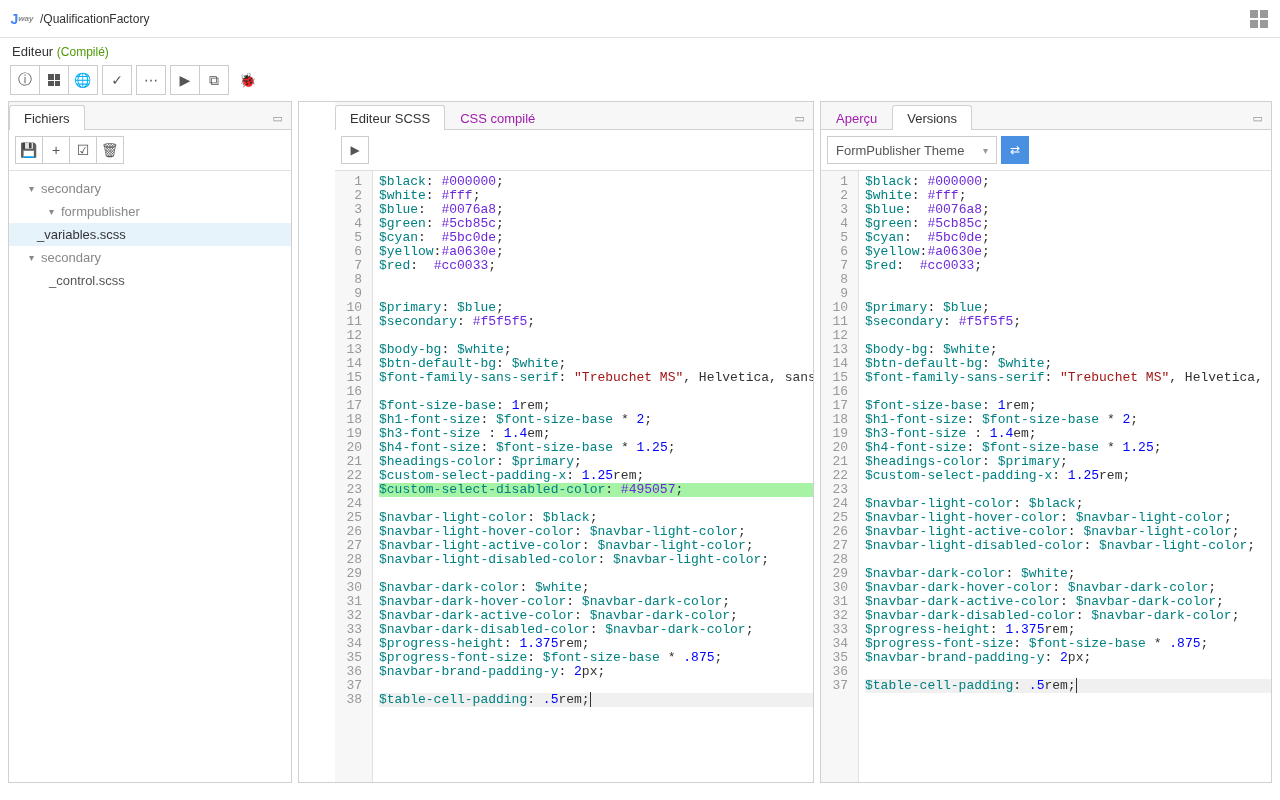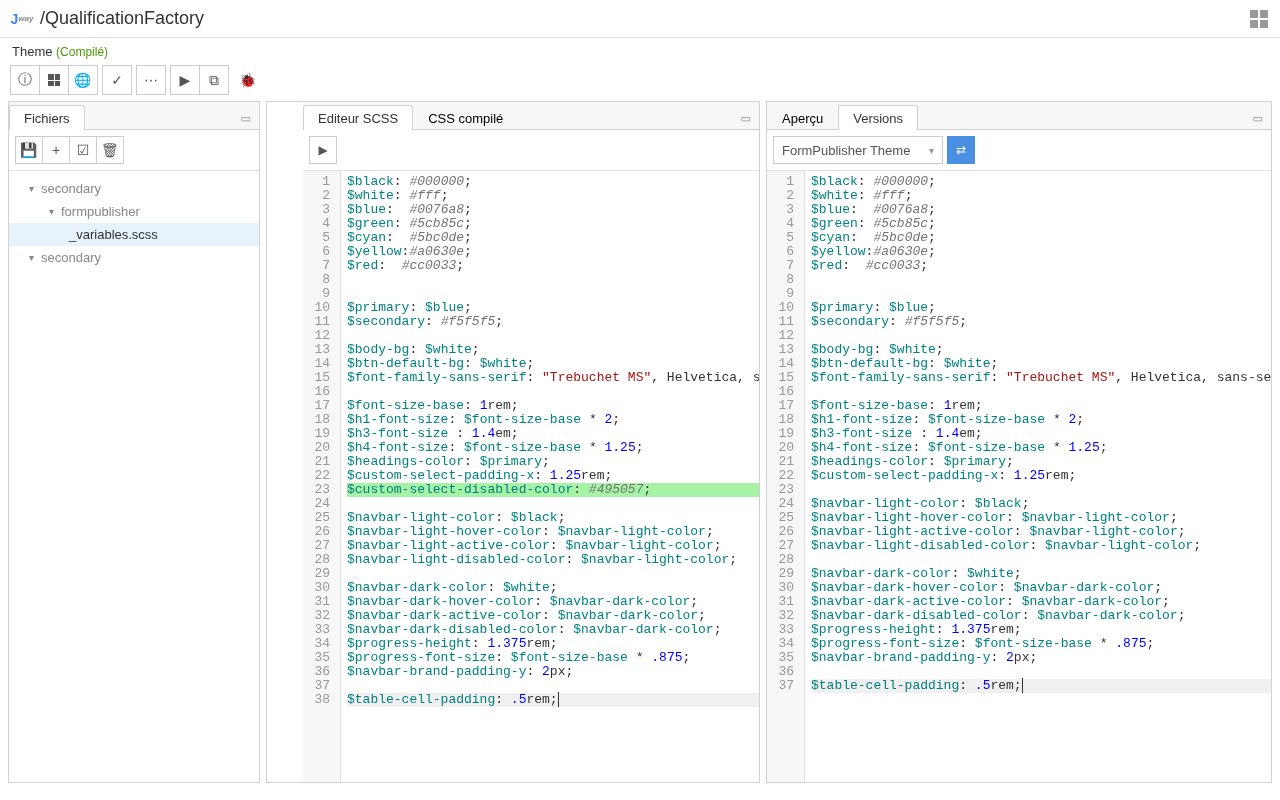--- a/index.html
+++ b/index.html
@@ -1,72 +1,72 @@
 <!DOCTYPE html>
 <html><head>
 <meta charset="utf-8">
 <style>
 * { box-sizing: border-box; margin: 0; padding: 0; }
 body { font-family: -apple-system, BlinkMacSystemFont, "Segoe UI", Arial, sans-serif; font-size: 13px; color: #333; background: #fff; overflow: hidden; }
 
 .header { display: flex; align-items: center; padding: 8px 12px; border-bottom: 1px solid #e0e0e0; height: 38px; }
 .logo { width: 20px; height: 20px; display: flex; align-items: center; justify-content: center; color: #4285f4; font-weight: bold; font-size: 14px; margin-right: 8px; }
 .logo sub { font-size: 8px; color: #888; font-style: italic; }
-.breadcrumb { font-size: 18px; color: #333; }
+.breadcrumb { font-size: 12px; color: #333; }
 .apps-icon { margin-left: auto; width: 18px; height: 18px; display: grid; grid-template-columns: 1fr 1fr; grid-template-rows: 1fr 1fr; gap: 2px; cursor: pointer; }
 .apps-icon div { background: #999; }
 
 .subheader { padding: 6px 12px 0; font-size: 13px; }
 .subheader .compiled { color: #4e9a06; font-size: 12px; }
 
 .toolbar { padding: 6px 10px; display: flex; gap: 4px; }
 .tb-group { display: flex; }
 .tb-btn { width: 30px; height: 30px; border: 1px solid #ccc; background: #fff; display: flex; align-items: center; justify-content: center; cursor: pointer; font-size: 14px; color: #555; }
 .tb-btn:not(:first-child) { margin-left: -1px; }
 
 .main { display: flex; height: calc(100vh - 110px); padding: 0 8px 8px; gap: 6px; }
 
 .panel { display: flex; flex-direction: column; border: 1px solid #d0d0d0; background: #fff; }
-.panel-left { width: 252px; flex-shrink: 0; }
+.panel-left { width: 284px; flex-shrink: 0; }
 .panel-mid { flex: 1; min-width: 0; padding-left: 36px; }
-.panel-right { width: 506px; flex-shrink: 0; }
+.panel-right { width: 452px; flex-shrink: 0; }
 
 .tabs { display: flex; background: #f7f7f7; border-bottom: 1px solid #d0d0d0; height: 28px; align-items: end; }
-.tab { padding: 5px 14px 4px; font-size: 13px; color: #000000; cursor: pointer; border: 1px solid transparent; border-bottom: none; position: relative; top: 1px; }
+.tab { padding: 5px 14px 4px; font-size: 13px; color: #a21caf; cursor: pointer; border: 1px solid transparent; border-bottom: none; position: relative; top: 1px; }
 .tab.active { background: #fff; border-color: #d0d0d0; color: #333; border-radius: 3px 3px 0 0; }
 .tab-close { margin-left: auto; padding: 4px 8px; color: #999; cursor: pointer; font-size: 11px; }
 
 .file-toolbar { padding: 6px; display: flex; gap: 0; border-bottom: 1px solid #e0e0e0; }
 .file-btn { width: 28px; height: 28px; border: 1px solid #ccc; background: #fff; display: flex; align-items: center; justify-content: center; cursor: pointer; color: #555; font-size: 14px; }
 .file-btn:not(:first-child) { margin-left: -1px; }
 
 .tree { padding: 6px 0; overflow-y: auto; flex: 1; }
 .tree-item { padding: 4px 10px 4px 20px; cursor: pointer; display: flex; align-items: center; color: #555; }
 .tree-item.folder { color: #888; }
 .tree-item .caret { width: 12px; display: inline-block; font-size: 10px; color: #888; }
 .tree-item.selected { background: #e6f3fb; color: #333; }
 .tree-item.indent-1 { padding-left: 40px; }
-.tree-item.indent-2 { padding-left: 60px; }
+.tree-item.indent-2 { padding-left: 28px; }
 
 .editor-toolbar { padding: 6px; border-bottom: 1px solid #e0e0e0; display: flex; gap: 4px; align-items: center; }
 .play-btn { width: 28px; height: 28px; border: 1px solid #ccc; background: #fff; display: flex; align-items: center; justify-content: center; cursor: pointer; color: #555; font-size: 12px; }
 .theme-select { flex: 1; max-width: 170px; border: 1px solid #ccc; height: 28px; padding: 0 8px; display: flex; align-items: center; justify-content: space-between; cursor: pointer; font-size: 13px; color: #555; }
 .theme-select .chev { color: #999; font-size: 10px; }
 .sort-btn { width: 28px; height: 28px; background: #4a90e2; color: #fff; display: flex; align-items: center; justify-content: center; cursor: pointer; font-size: 12px; border: none; }
 
 .code-wrap { flex: 1; overflow: auto; display: flex; font-family: "Courier New", monospace; font-size: 13px; line-height: 14px; }
 .gutter { background: #f7f7f7; border-right: 1px solid #e0e0e0; padding: 4px 6px 4px 0; text-align: right; color: #999; user-select: none; min-width: 38px; }
 .gutter div { height: 14px; padding-right: 4px; }
 .code { flex: 1; padding: 4px 0 4px 6px; white-space: pre; }
 .code-line { height: 14px; }
 .code-line.hl { background: #a6f3a6; }
 .code-line.cursor { background: #f0f0f0; }
 
 .tok-var { color: #008080; }
-.tok-hex { color: #737373; font-style: italic; }
+.tok-hex { color: #6d28d9; }
 .tok-str { color: #a31515; }
 .tok-num { color: #0000ff; }
 .tok-ident { color: #333; }
 .tok-punc { color: #333; }
 .cursor-bar { border-right: 1px solid #333; }
 </style>
 </head>
 <body>
 
 <div class="header">
@@ -77,21 +77,21 @@
   <div class="breadcrumb">/QualificationFactory</div>
   <div class="apps-icon">
       <div></div>
       <div></div>
       <div></div>
       <div></div>
     </div>
 </div>
 
 <div class="subheader">
-  <span>Theme</span>
+  <span>Editeur</span>
   <span class="compiled">(Compilé)</span>
 </div>
 
 <div class="toolbar">
   <div class="tb-group">
     <button class="tb-btn">ⓘ</button>
     <button class="tb-btn">
         <span style="display:grid;grid-template:1fr 1fr/1fr 1fr;gap:1px;width:12px;height:12px">
           <span style="background:#555"></span>
           <span style="background:#555"></span>
@@ -137,20 +137,23 @@
       <div class="tree-item folder indent-1">
           <span class="caret">▾</span>
           <span>formpublisher</span>
         </div>
       <div class="tree-item indent-2 selected">
           <span>_variables.scss</span>
         </div>
       <div class="tree-item folder">
           <span class="caret">▾</span>
           <span>secondary</span>
+        </div>
+      <div class="tree-item indent-1">
+          <span>_control.scss</span>
         </div>
     </div>
   </div>
 
   <div class="panel panel-mid">
     <div class="tabs">
       <div class="tab active">Editeur SCSS</div>
       <div class="tab">CSS compilé</div>
       <div class="tab-close">▭</div>
     </div>

